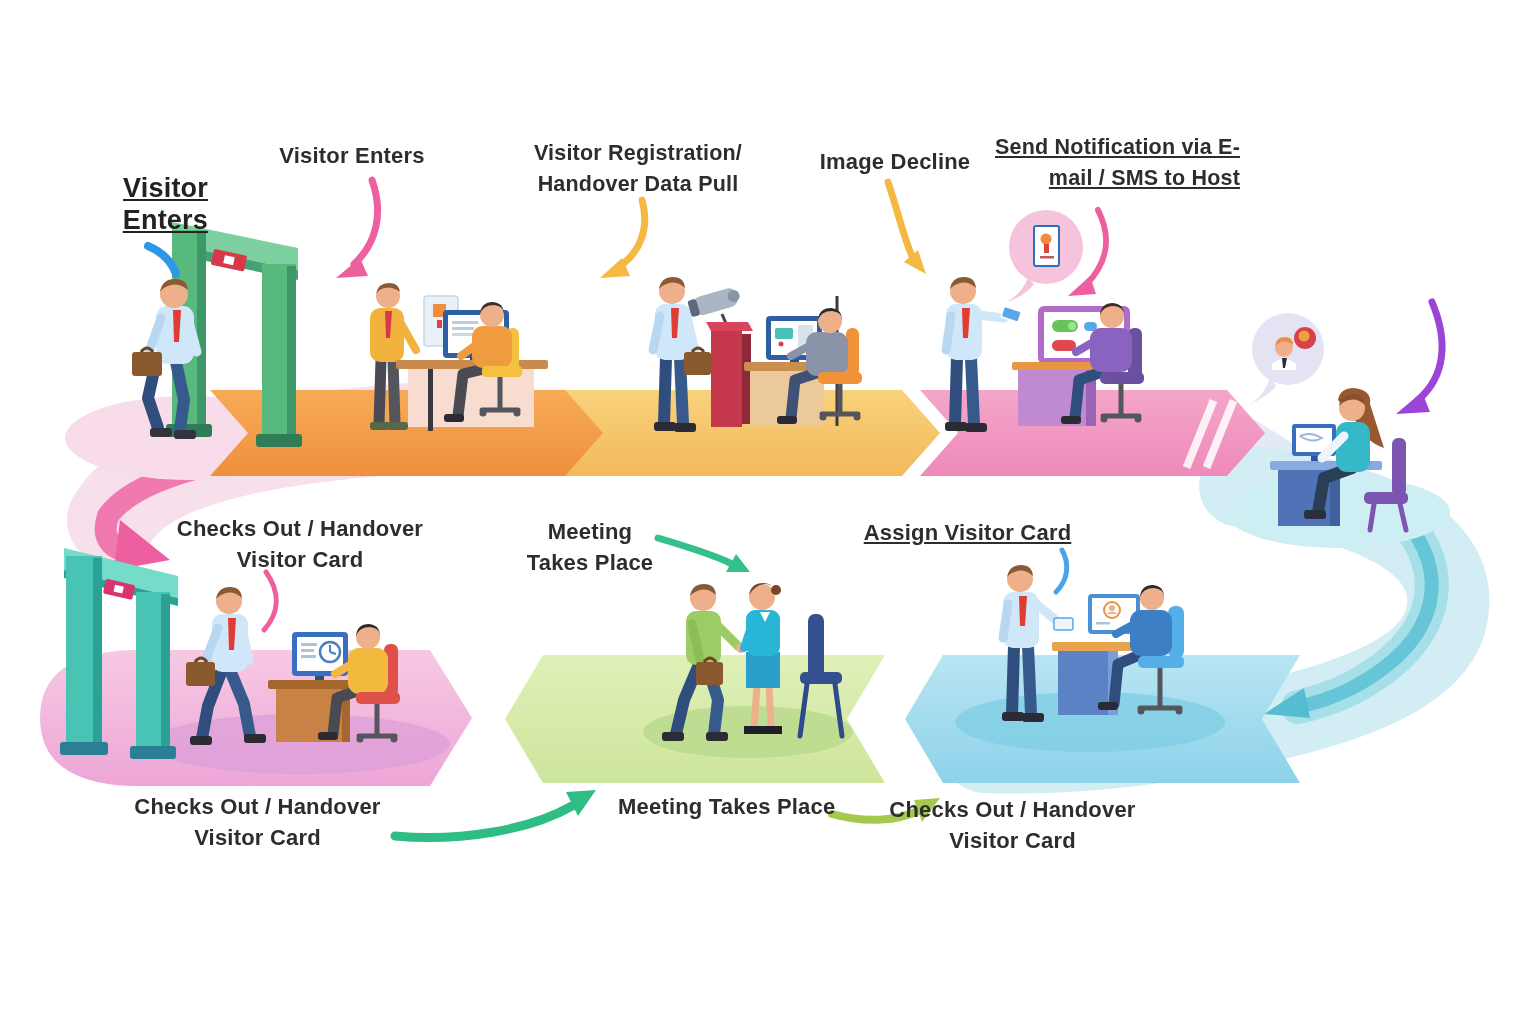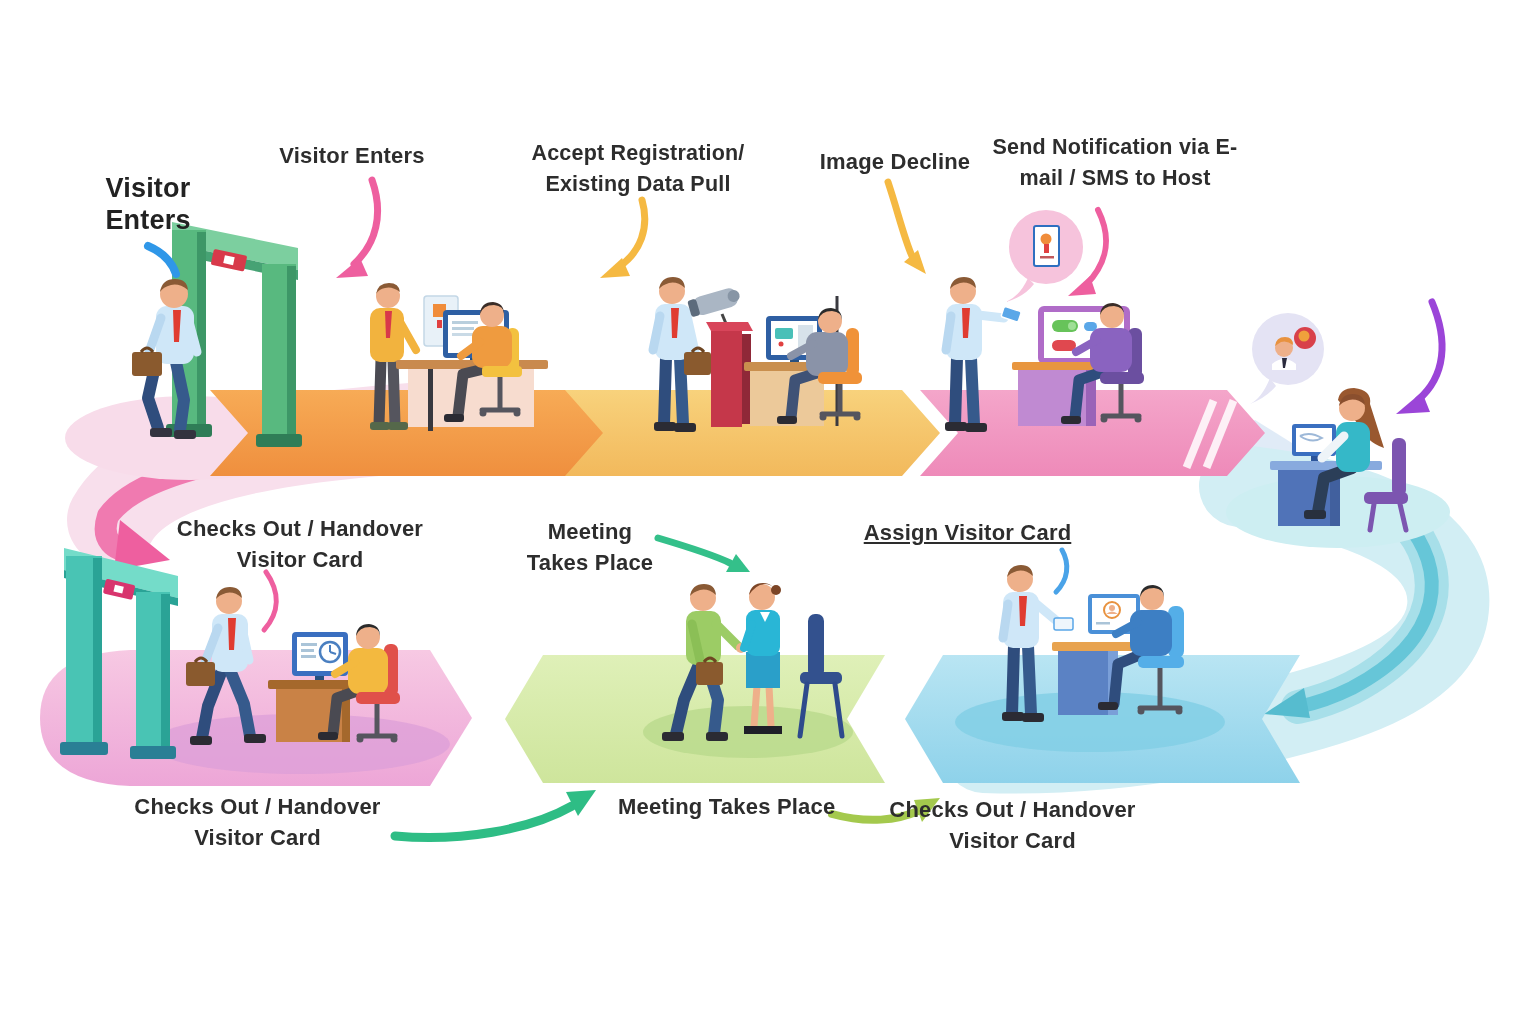--- a/index.html
+++ b/index.html
@@ -1,21 +1,21 @@
 <!DOCTYPE html>
 <html><head>
 <meta charset="utf-8">
 <style>
   html,body{margin:0;padding:0;background:#ffffff;}
   .canvas{position:relative;width:1536px;height:1024px;background:#ffffff;overflow:hidden;
           font-family:"Liberation Sans",sans-serif;}
   .art{position:absolute;left:0;top:0;z-index:1;}
   .label{position:absolute;z-index:2;color:#2d2d2d;font-weight:600;line-height:1.42;
          letter-spacing:.2px;text-align:center;font-family:"Liberation Sans",sans-serif;}
-  .label.left{text-align:center;}
+  .label.left{text-align:right;text-decoration:underline;}
   .label.nowrap{white-space:nowrap;}
   .side-title{font-size:27px;font-weight:700;line-height:1.2;color:#222;}
   .fs21{font-size:21.5px;} .fs22{font-size:22px;}
 </style>
 </head>
 <body>
 
 <div class="canvas">
 
 <svg class="art" width="1536" height="1024" viewBox="0 0 1536 1024">
@@ -444,21 +444,21 @@
     <polygon points="596,790 566,792 578,816" fill="#2ebd85"></polygon>
     <path d="M 832 814 C 868 824, 898 820, 918 811" fill="none" stroke="#a4c94d" stroke-width="8" stroke-linecap="round"></path>
     <polygon points="940,798 914,800 922,822" fill="#a4c94d"></polygon>
   </g>
 </svg>
 
 <div class="label left side-title" style="left:88px;top:172px;width:120px;">Visitor Enters</div>
 
 <div class="label fs22" style="left:272px;top:140px;width:160px;">Visitor Enters</div>
 
-<div class="label fs21" style="left:518px;top:138px;width:240px;">Accept Registration/ Existing Data Pull</div>
+<div class="label fs21" style="left:518px;top:138px;width:240px;">Visitor Registration/ Handover Data Pull</div>
 
 <div class="label fs22 nowrap" style="left:800px;top:146px;width:190px;">Image Decline</div>
 
 <div class="label left fs21" style="left:990px;top:132px;width:250px;">Send Notification via E-mail / SMS to Host</div>
 
 
 <div class="label fs22" style="left:155px;top:513px;width:290px;">Checks Out / Handover Visitor Card</div>
 
 <div class="label fs22" style="left:515px;top:516px;width:150px;">Meeting Takes Place</div>
 

